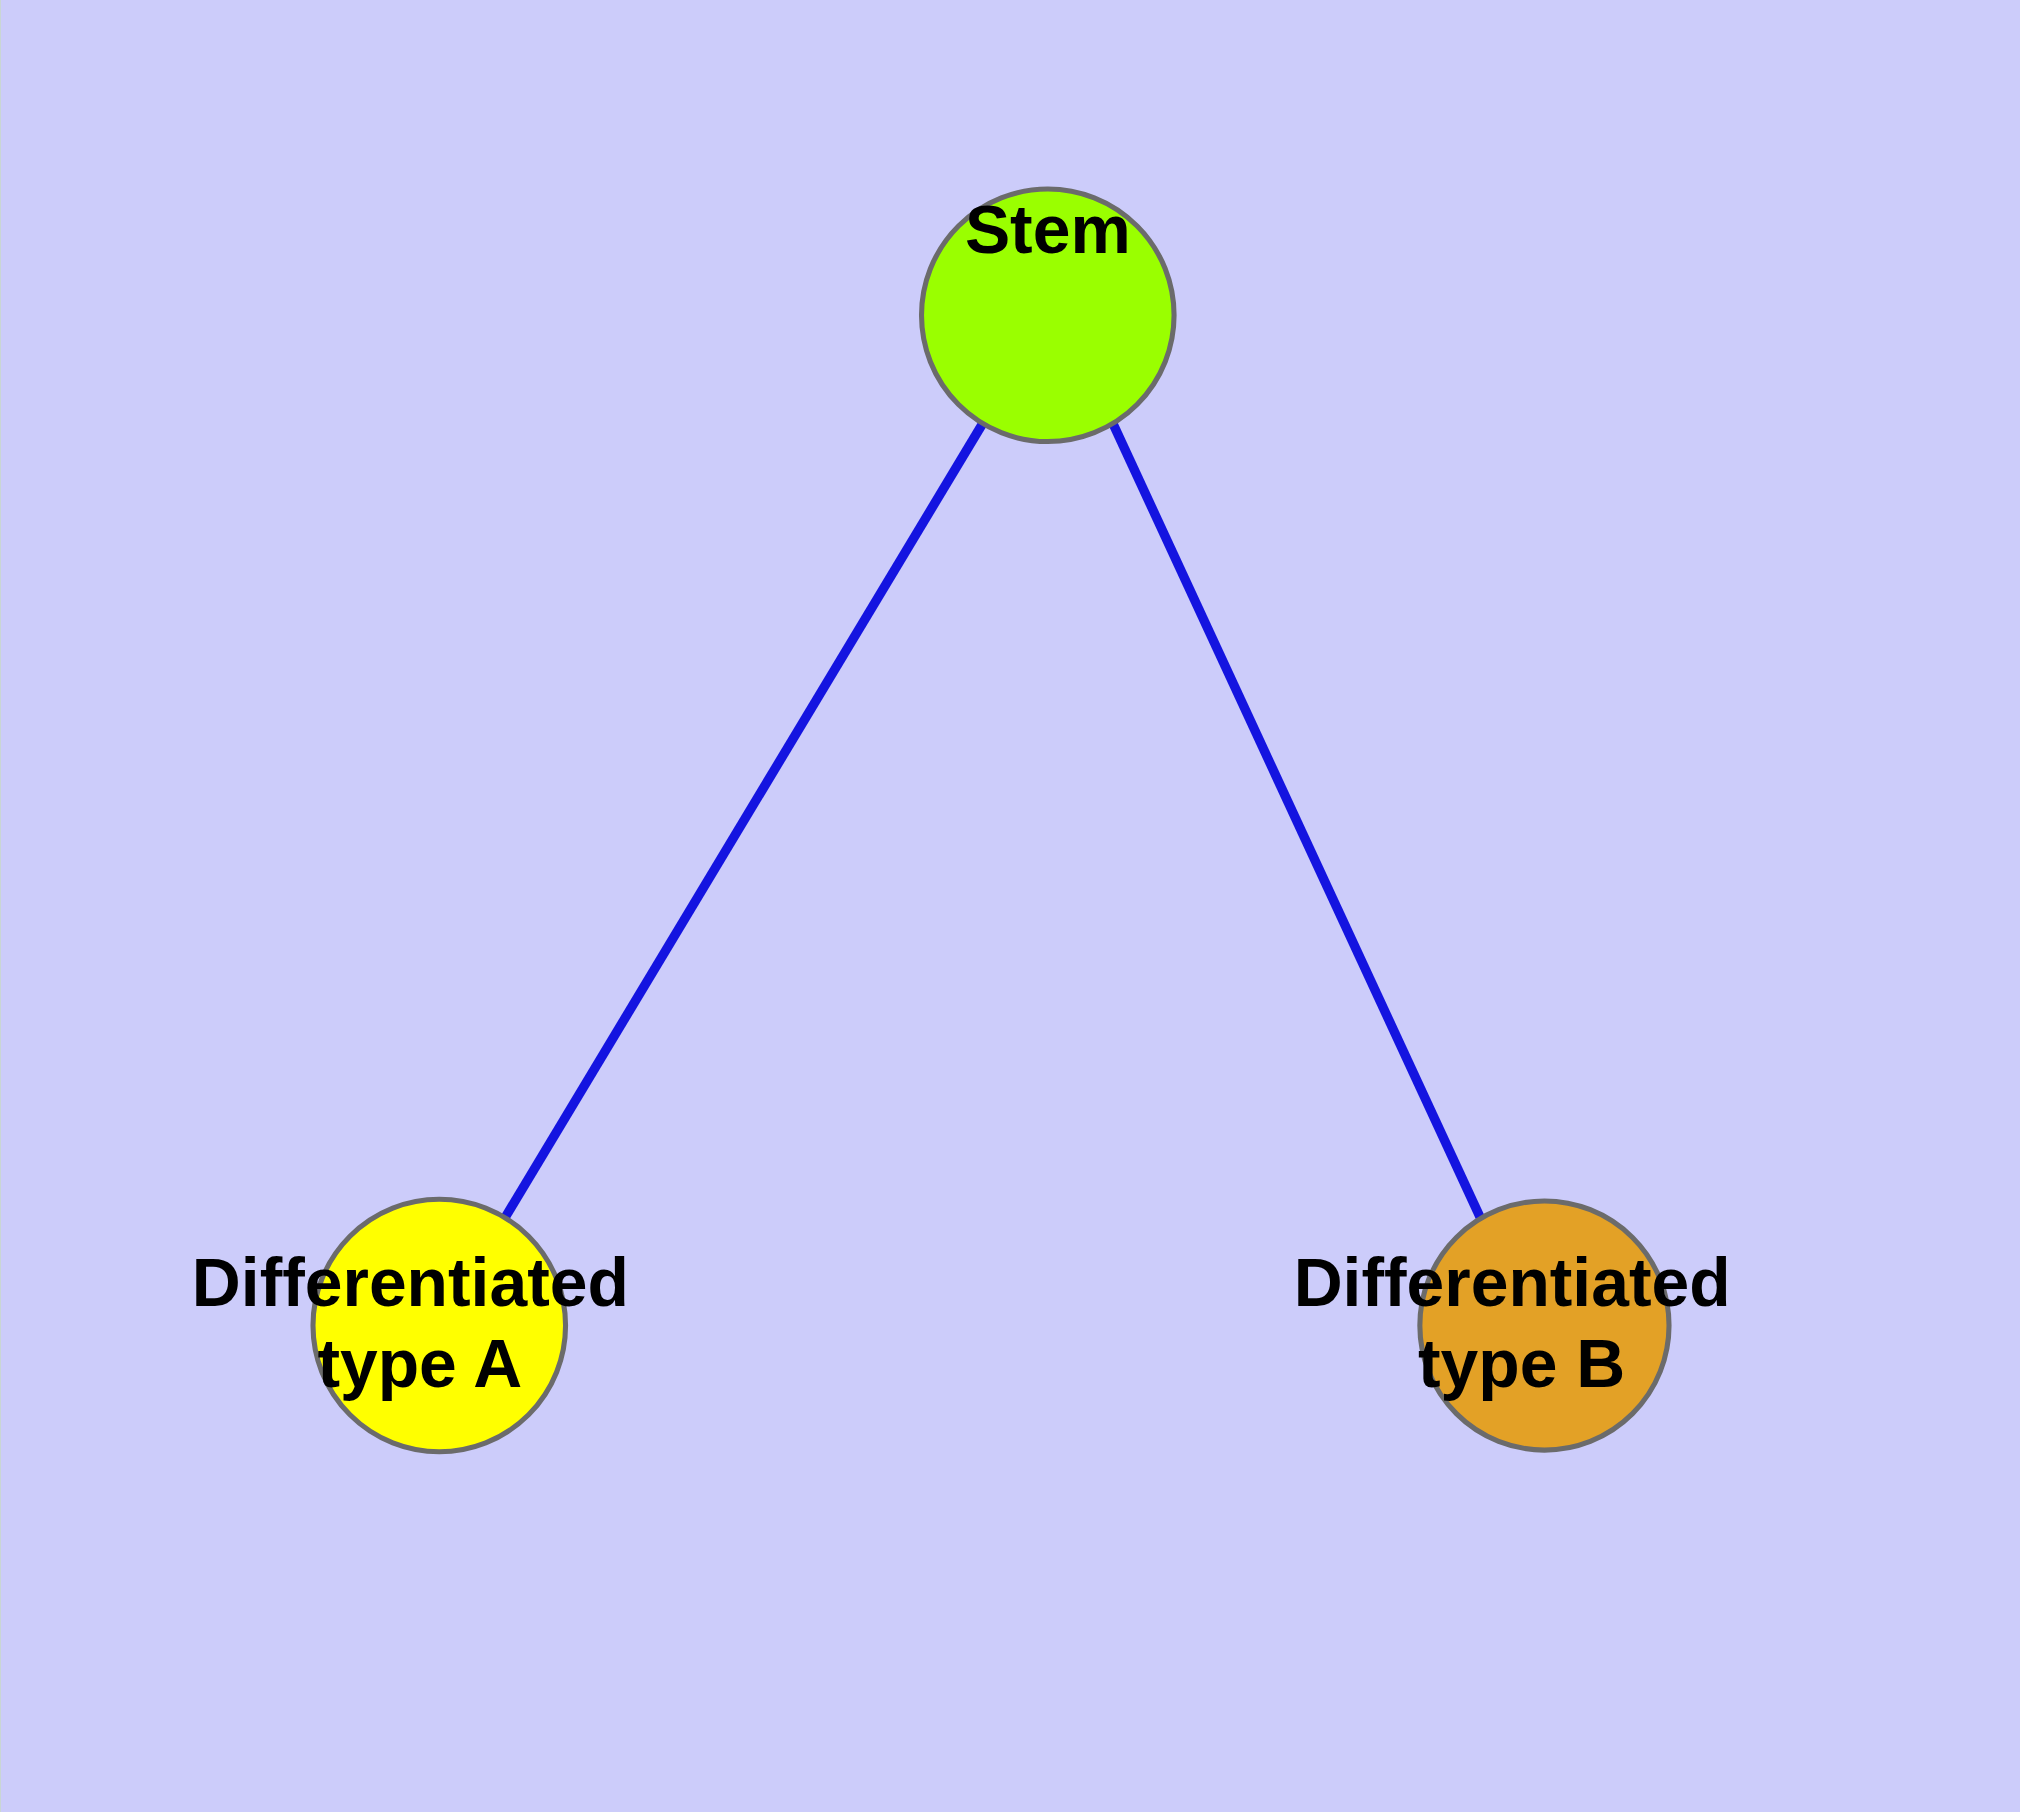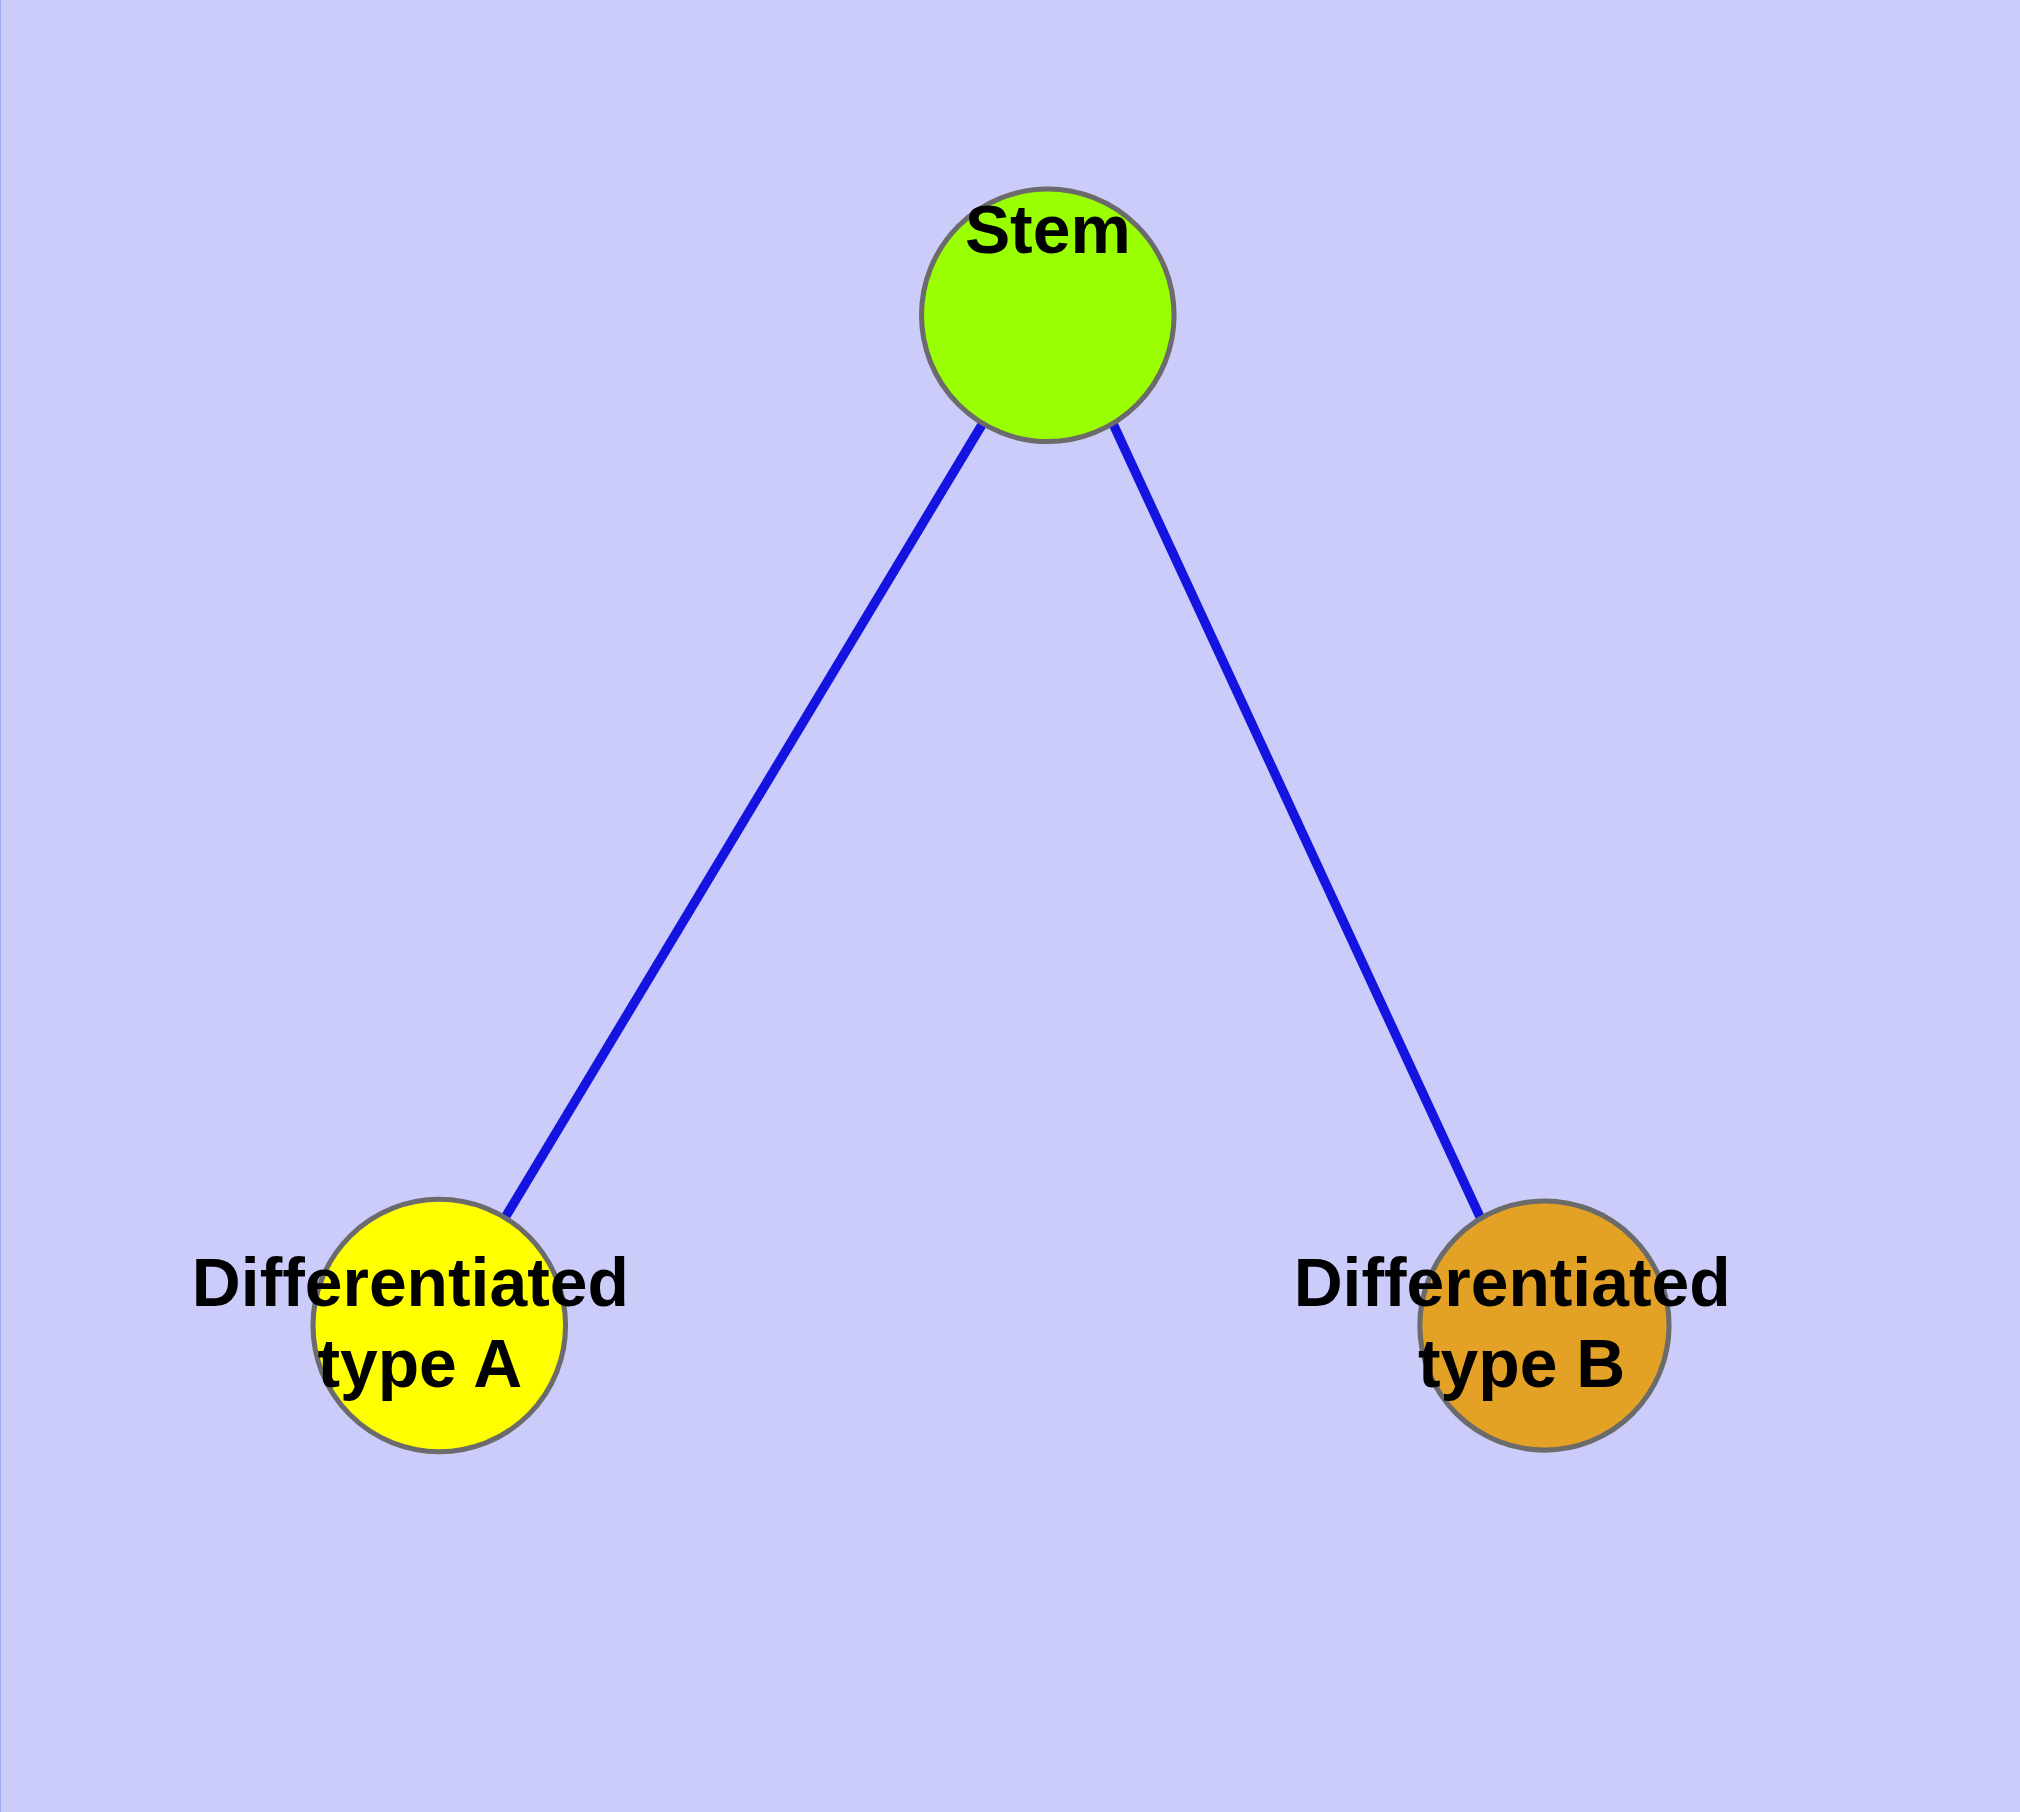--- a/index.html
+++ b/index.html
@@ -7,21 +7,21 @@
     padding: 0;
     background: #ccccfa;
   }
   body {
     font-family: "Liberation Sans", sans-serif;
   }
   #canvas {
     position: relative;
     width: 1791px;
     height: 1812px;
-    background: #1d4ed8;
+    background: #bef264;
     overflow: hidden;
   }
   #graph-svg {
     position: absolute;
     left: 0;
     top: 0;
     width: 2021px;
     height: 1812px;
     display: block;
   }

